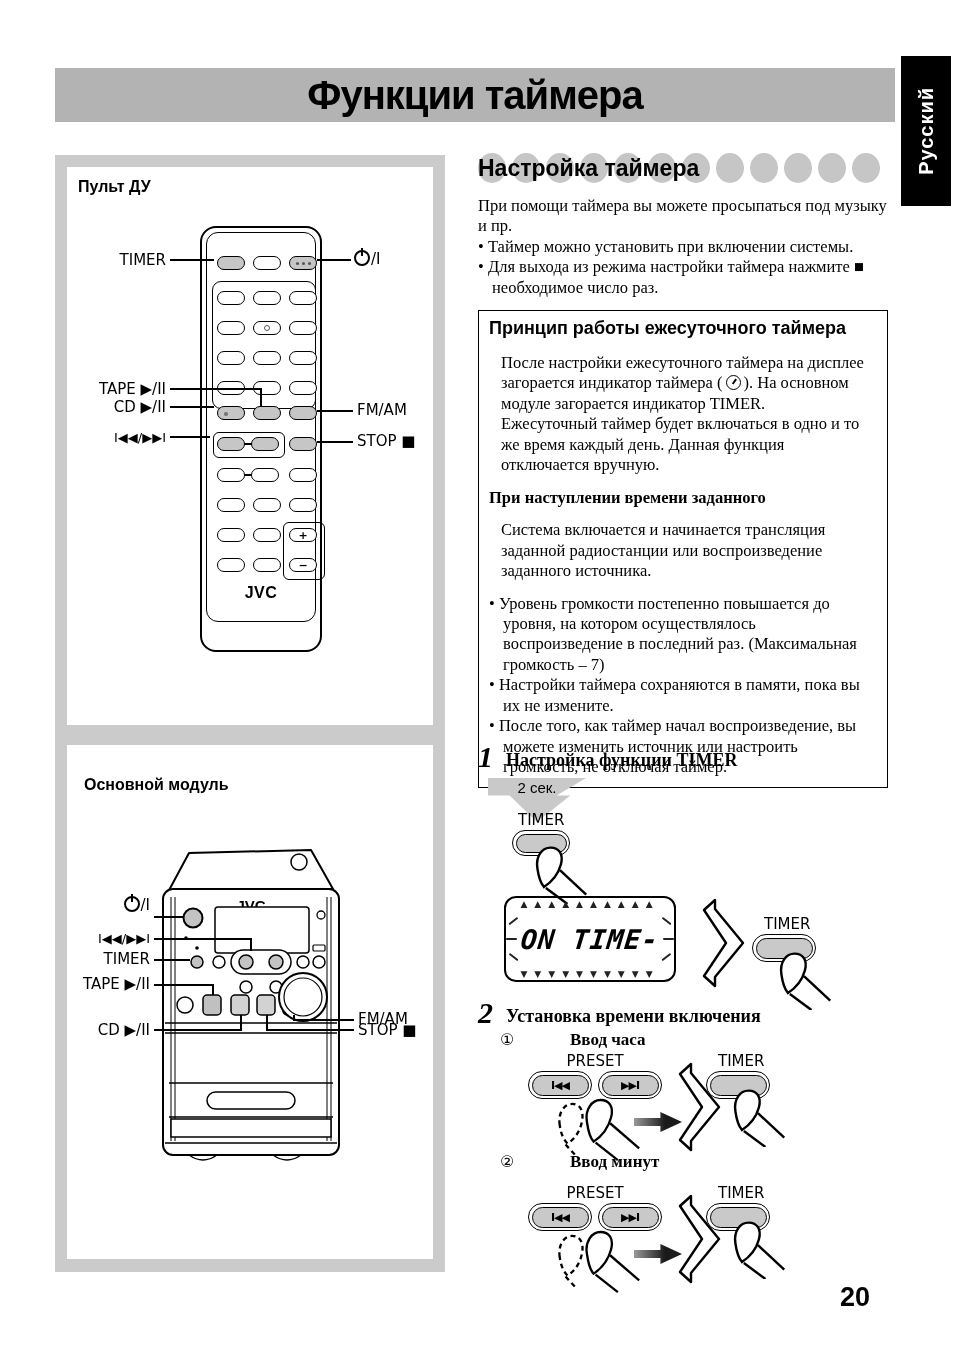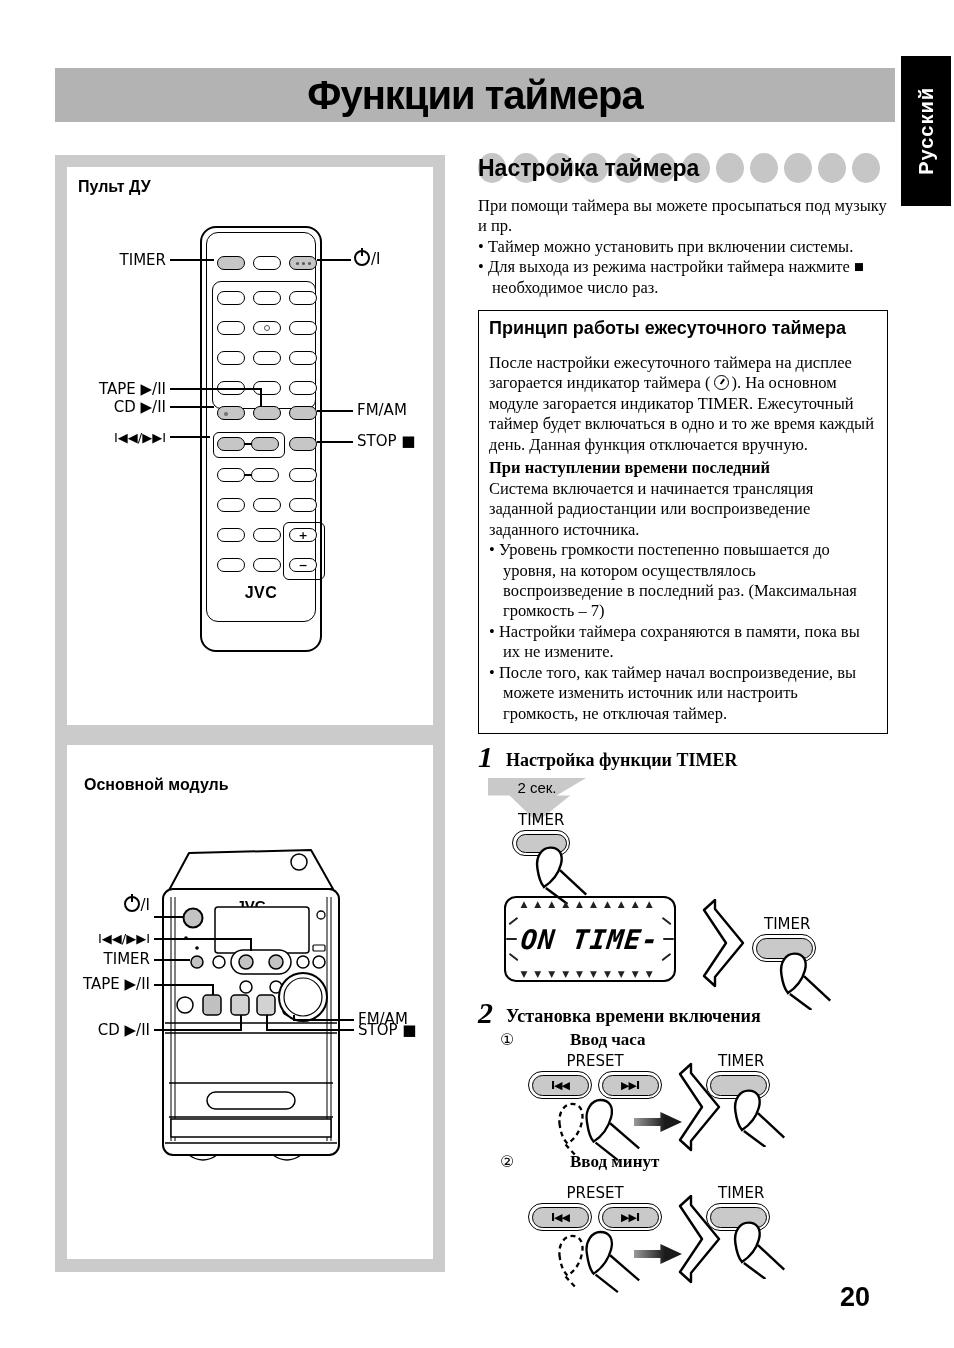--- a/index.html
+++ b/index.html
@@ -43,21 +43,21 @@
   
   .dot{position:absolute;width:28px;height:30px;border-radius:50%;background:#c6c6c6;top:153px;}
   .sec-title{left:478px;top:155px;font:bold 23px "Liberation Sans","DejaVu Sans",sans-serif;z-index:2;}
   .body-txt{font-size:16.5px;line-height:1.24;}
   .intro{left:478px;top:196px;width:412px;}
   .hbul{padding-left:14px;text-indent:-14px;}
   .hbul::before{content:"• ";}
   .info-box{left:478px;top:310px;width:410px;border:1.8px solid #000;box-sizing:border-box;padding:7px 10px 9px 10px;}
   .info-box .h-sans{font:bold 18px "Liberation Sans","DejaVu Sans",sans-serif;margin-bottom:14px;}
   .info-box .h-serif{font-weight:bold;margin-top:3px;}
-  .info-box p{margin:0;}
+  .info-box p{margin:12px;}
   .clock-icon{display:inline-block;width:13px;height:13px;border:1.6px solid #000;border-radius:50%;
               position:relative;vertical-align:-2px;margin:0 3px;}
   .clock-icon::before{content:"";position:absolute;left:5px;top:1.5px;width:1.8px;height:5.5px;background:#000;
                       transform-origin:50% 100%;transform:rotate(35deg);}
   .power-icon{display:inline-block;width:12px;height:12px;border:2px solid #000;border-radius:50%;
               position:relative;vertical-align:-2px;margin-right:1px;}
   .power-icon::after{content:"";position:absolute;left:50%;top:-4px;width:2px;height:8px;background:#000;transform:translateX(-50%);}
 
   .step-num{font:bold italic 30px "Liberation Serif",serif;}
   .step-title{font:bold 18px "Liberation Serif","DejaVu Serif",serif;}
@@ -279,21 +279,21 @@
 
   <div class="abs intro body-txt">
     <p style="margin:0;">При помощи таймера вы можете просыпаться под музыку и пр.</p>
     <div class="hbul">Таймер можно установить при включении системы.</div>
     <div class="hbul">Для выхода из режима настройки таймера нажмите ■ необходимое число раз.</div>
   </div>
 
   <div class="abs info-box body-txt">
     <div class="h-sans">Принцип работы ежесуточного таймера</div>
     <p><span>После настройки ежесуточного таймера на дисплее загорается индикатор таймера (</span><span class="clock-icon"></span><span>). На основном модуле загорается индикатор TIMER. Ежесуточный таймер будет включаться в одно и то же время каждый день. Данная функция отключается вручную.</span></p>
-    <div class="h-serif">При наступлении времени последний</div>
+    <div class="h-serif">При наступлении времени заданного</div>
     <p>Система включается и начинается трансляция заданной радиостанции или воспроизведение заданного источника.</p>
     <div class="hbul">Уровень громкости постепенно повышается до уровня, на котором осуществлялось воспроизведение в последний раз. (Максимальная громкость – 7)</div>
     <div class="hbul">Настройки таймера сохраняются в памяти, пока вы их не измените.</div>
     <div class="hbul">После того, как таймер начал воспроизведение, вы можете изменить источник или настроить громкость, не отключая таймер.</div>
   </div>
 
   <div class="abs step-num" style="left:478px;top:740px;">1</div>
   <div class="abs step-title" style="left:506px;top:750px;">Настройка функции TIMER</div>
   <div class="abs hold-arrow"><span>2 сек.</span></div>
   <div class="abs btn-label" style="left:518px;top:811px;">TIMER</div>

